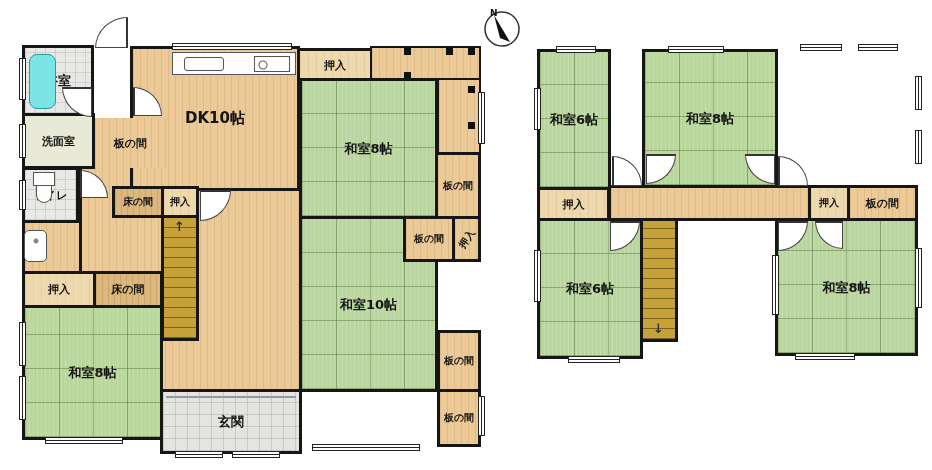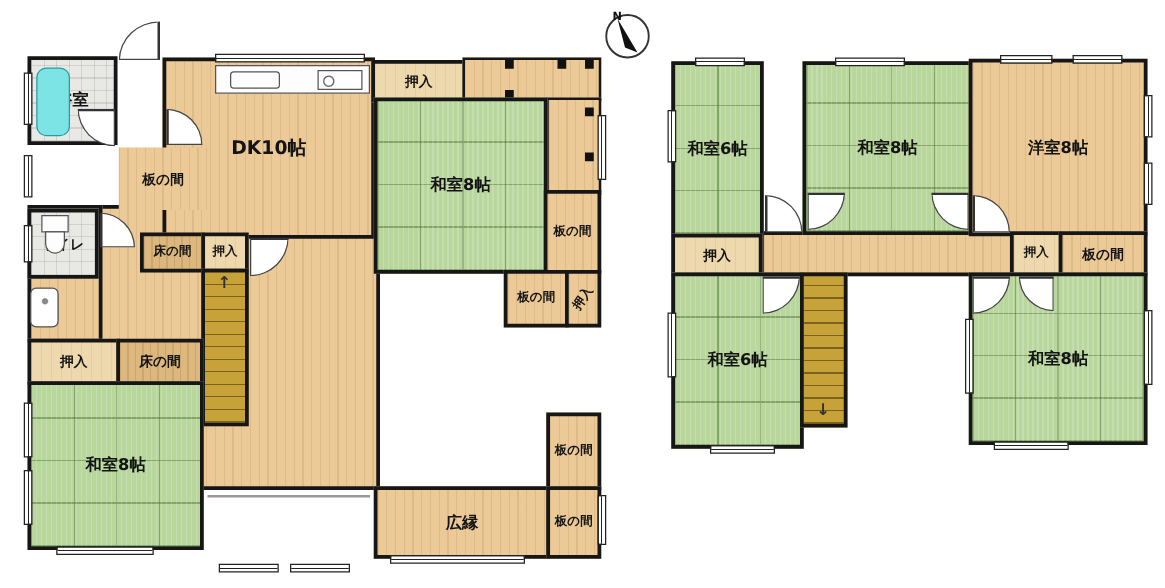--- a/index.html
+++ b/index.html
@@ -85,20 +85,23 @@
   <div class="post" style="left:468px;top:122px;"></div>
   <div class="post" style="left:404px;top:72px;"></div>
 
   <div class="room tatami" style="left:299px;top:78px;width:139px;height:141px;">
     <span class="lbl">和室8帖</span>
   </div>
   <div class="room wood" style="left:435px;top:152px;width:46px;height:67px;">
     <span class="lbl-xs">板の間</span>
   </div>
 
+  <div class="room pale" style="left:22px;top:113px;width:73px;height:56px;">
+    <span class="lbl-s">洗面室</span>
+  </div>
   <div class="room wood noborder" style="left:95px;top:118px;width:71px;height:50px;">
     <span class="lbl-s">板の間</span>
   </div>
   <div class="room tile-lt" style="left:22px;top:167px;width:57px;height:56px;">
     <span class="lbl-s">トイレ</span>
   </div>
   <div class="fixture" style="left:33px;top:172px;width:22px;height:14px;"></div>
   <div class="fixture" style="left:36px;top:185px;width:16px;height:18px;border-radius:0 0 8px 8px;"></div>
   <div class="fixture" style="left:24px;top:230px;width:23px;height:32px;border-radius:5px;
        background:radial-gradient(circle 3px at 11px 10px,#888 2px,#fff 3px);"></div>
@@ -115,34 +118,37 @@
   <div class="room wood-lt" style="left:22px;top:271px;width:74px;height:37px;">
     <span class="lbl-s">押入</span>
   </div>
   <div class="room tokonoma" style="left:93px;top:271px;width:70px;height:37px;">
     <span class="lbl-s">床の間</span>
   </div>
   <div class="room tatami" style="left:22px;top:305px;width:141px;height:135px;">
     <span class="lbl">和室8帖</span>
   </div>
 
+  <div class="room tatami" style="left:299px;top:216px;width:139px;height:176px;">
+    <span class="lbl">和室10帖</span>
+  </div>
   <div class="room wood" style="left:403px;top:216px;width:52px;height:46px;">
     <span class="lbl-xs">板の間</span>
   </div>
   <div class="room wood" style="left:452px;top:216px;width:29px;height:46px;">
     <span class="lbl-xs" style="transform:rotate(-55deg);">押入</span>
   </div>
   <div class="room wood" style="left:437px;top:330px;width:44px;height:62px;">
     <span class="lbl-xs">板の間</span>
   </div>
 
+  <div class="room tile-entry" style="left:160px;top:389px;width:142px;height:65px;">
+    <span class="lbl">玄関</span>
+  </div>
   <div class="stepline" style="left:166px;top:396px;width:130px;"></div>
-  <div class="room wood" style="left:299px;top:389px;width:141px;height:58px;">
-    <span class="lbl">広縁</span>
-  </div>
   <div class="room wood" style="left:437px;top:389px;width:44px;height:58px;">
     <span class="lbl-xs">板の間</span>
   </div>
 
   <div class="arc" style="left:95px;top:17px;width:33px;height:31px;border-radius:100% 0 0 0;border-right:2px solid #333;"></div>
   <div class="arc" style="left:62px;top:87px;width:30px;height:30px;border-radius:0 0 0 100%;border-top:2px solid #333;"></div>
   <div class="arc" style="left:133px;top:87px;width:29px;height:29px;border-radius:0 100% 0 0;border-left:2px solid #333;"></div>
   <div class="arc" style="left:80px;top:170px;width:28px;height:28px;border-radius:0 100% 0 0;border-left:2px solid #333;"></div>
   <div class="arc" style="left:200px;top:190px;width:31px;height:31px;border-radius:0 0 100% 0;border-top:2px solid #333;"></div>
 
@@ -166,23 +172,20 @@
   </svg>
 
   <div class="room wood" style="left:608px;top:185px;width:203px;height:36px;"></div>
 
   <div class="room tatami" style="left:537px;top:49px;width:74px;height:141px;">
     <span class="lbl">和室6帖</span>
   </div>
   <div class="room tatami" style="left:642px;top:49px;width:136px;height:139px;">
     <span class="lbl">和室8帖</span>
   </div>
-  <div class="room wood" style="left:775px;top:47px;width:143px;height:142px;">
-    <span class="lbl">洋室8帖</span>
-  </div>
 
   <div class="room wood-lt" style="left:537px;top:187px;width:73px;height:34px;">
     <span class="lbl-s">押入</span>
   </div>
   <div class="room wood-lt" style="left:808px;top:185px;width:42px;height:36px;">
     <span class="lbl-xs">押入</span>
   </div>
   <div class="room wood" style="left:847px;top:185px;width:71px;height:36px;">
     <span class="lbl-s">板の間</span>
   </div>

